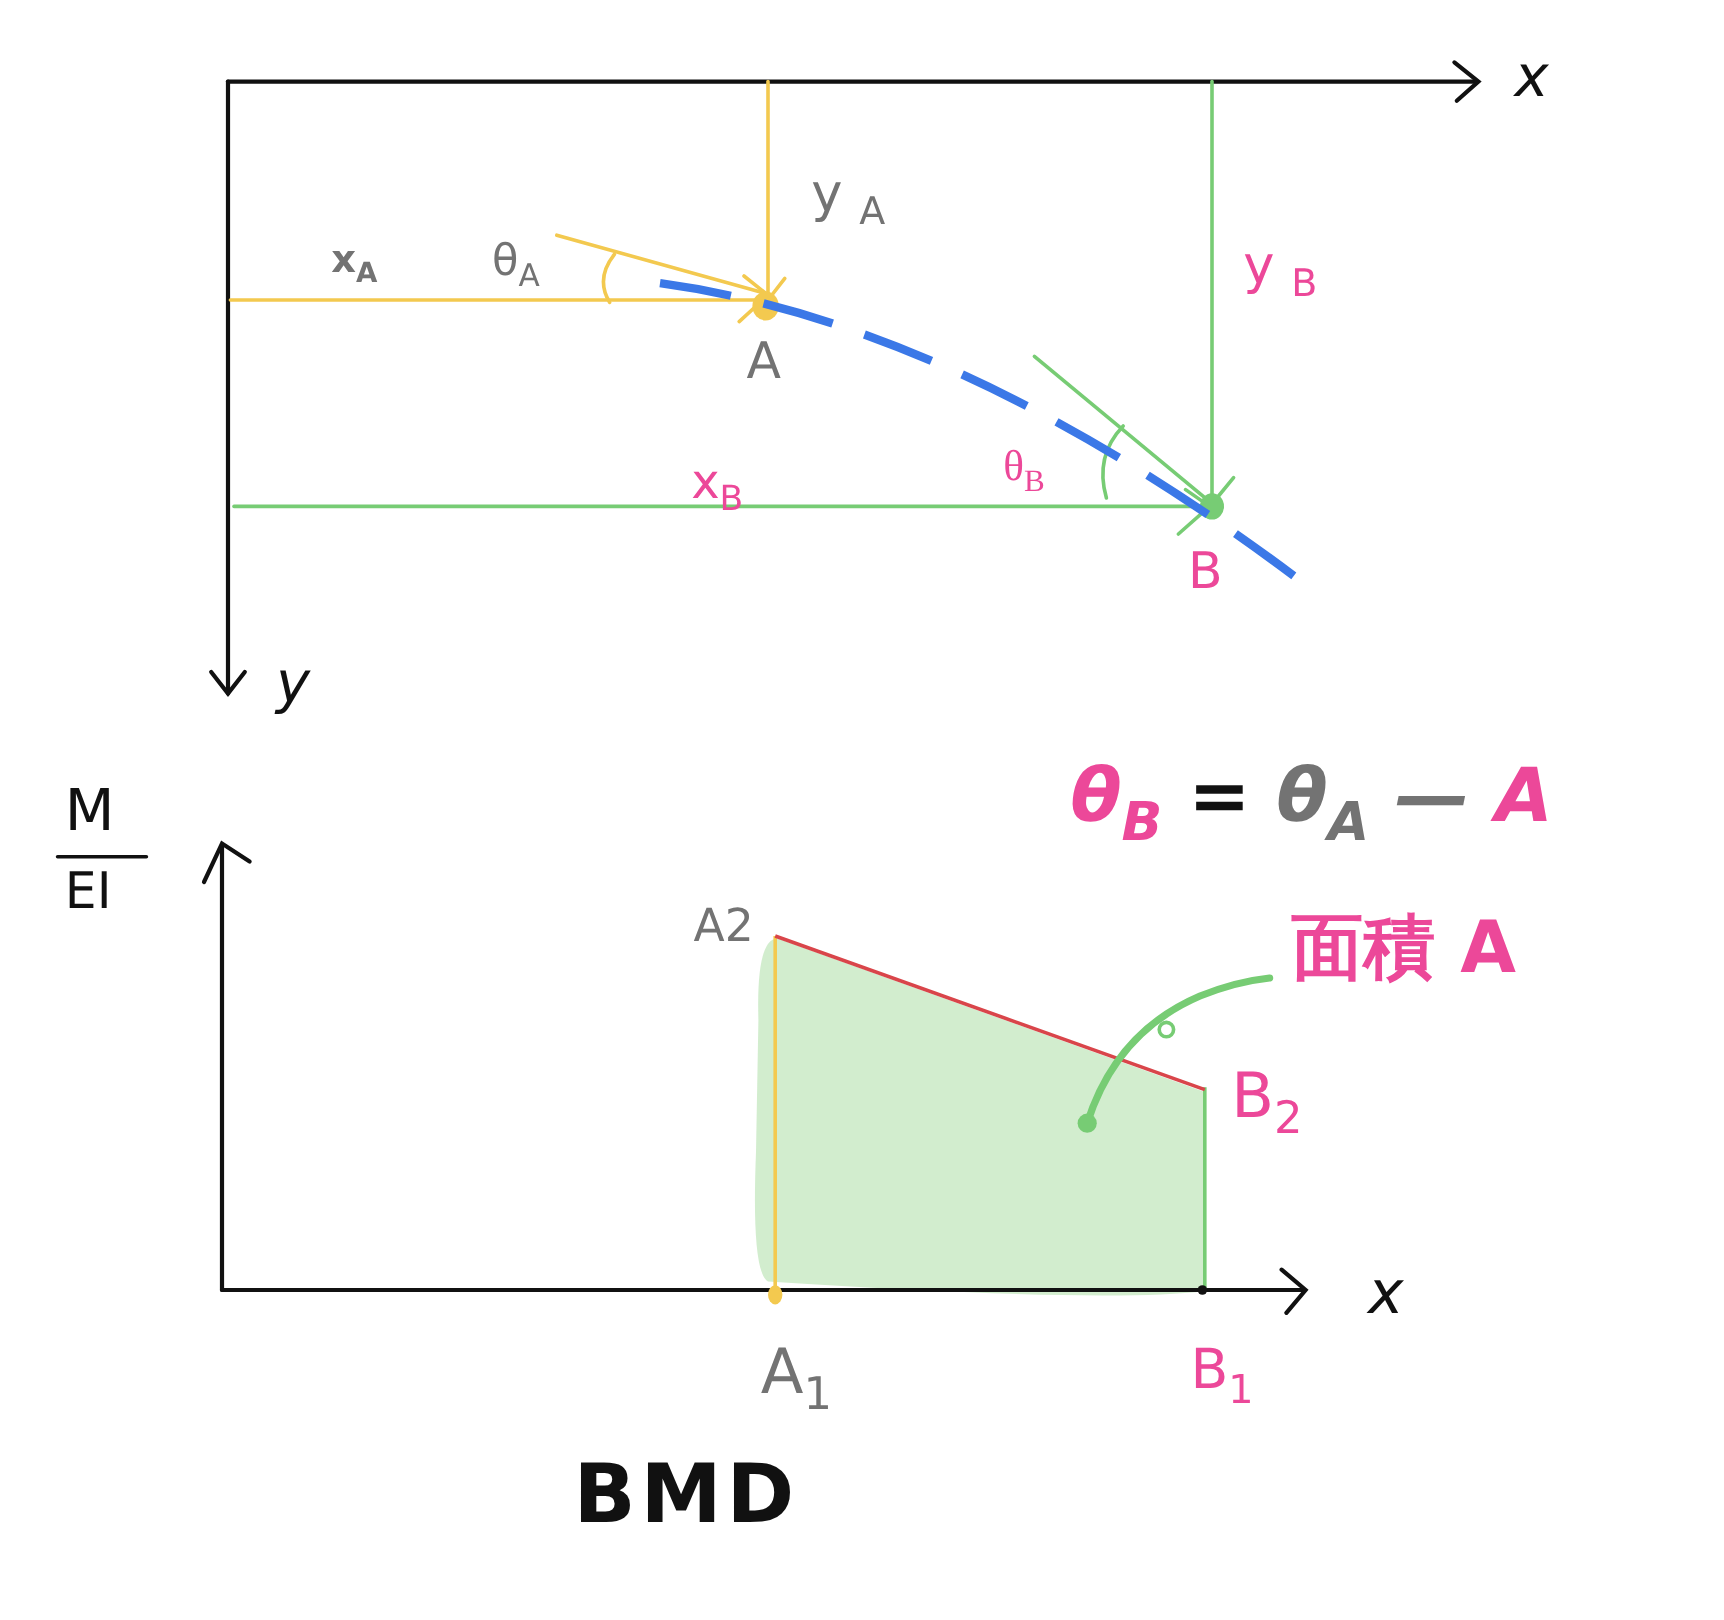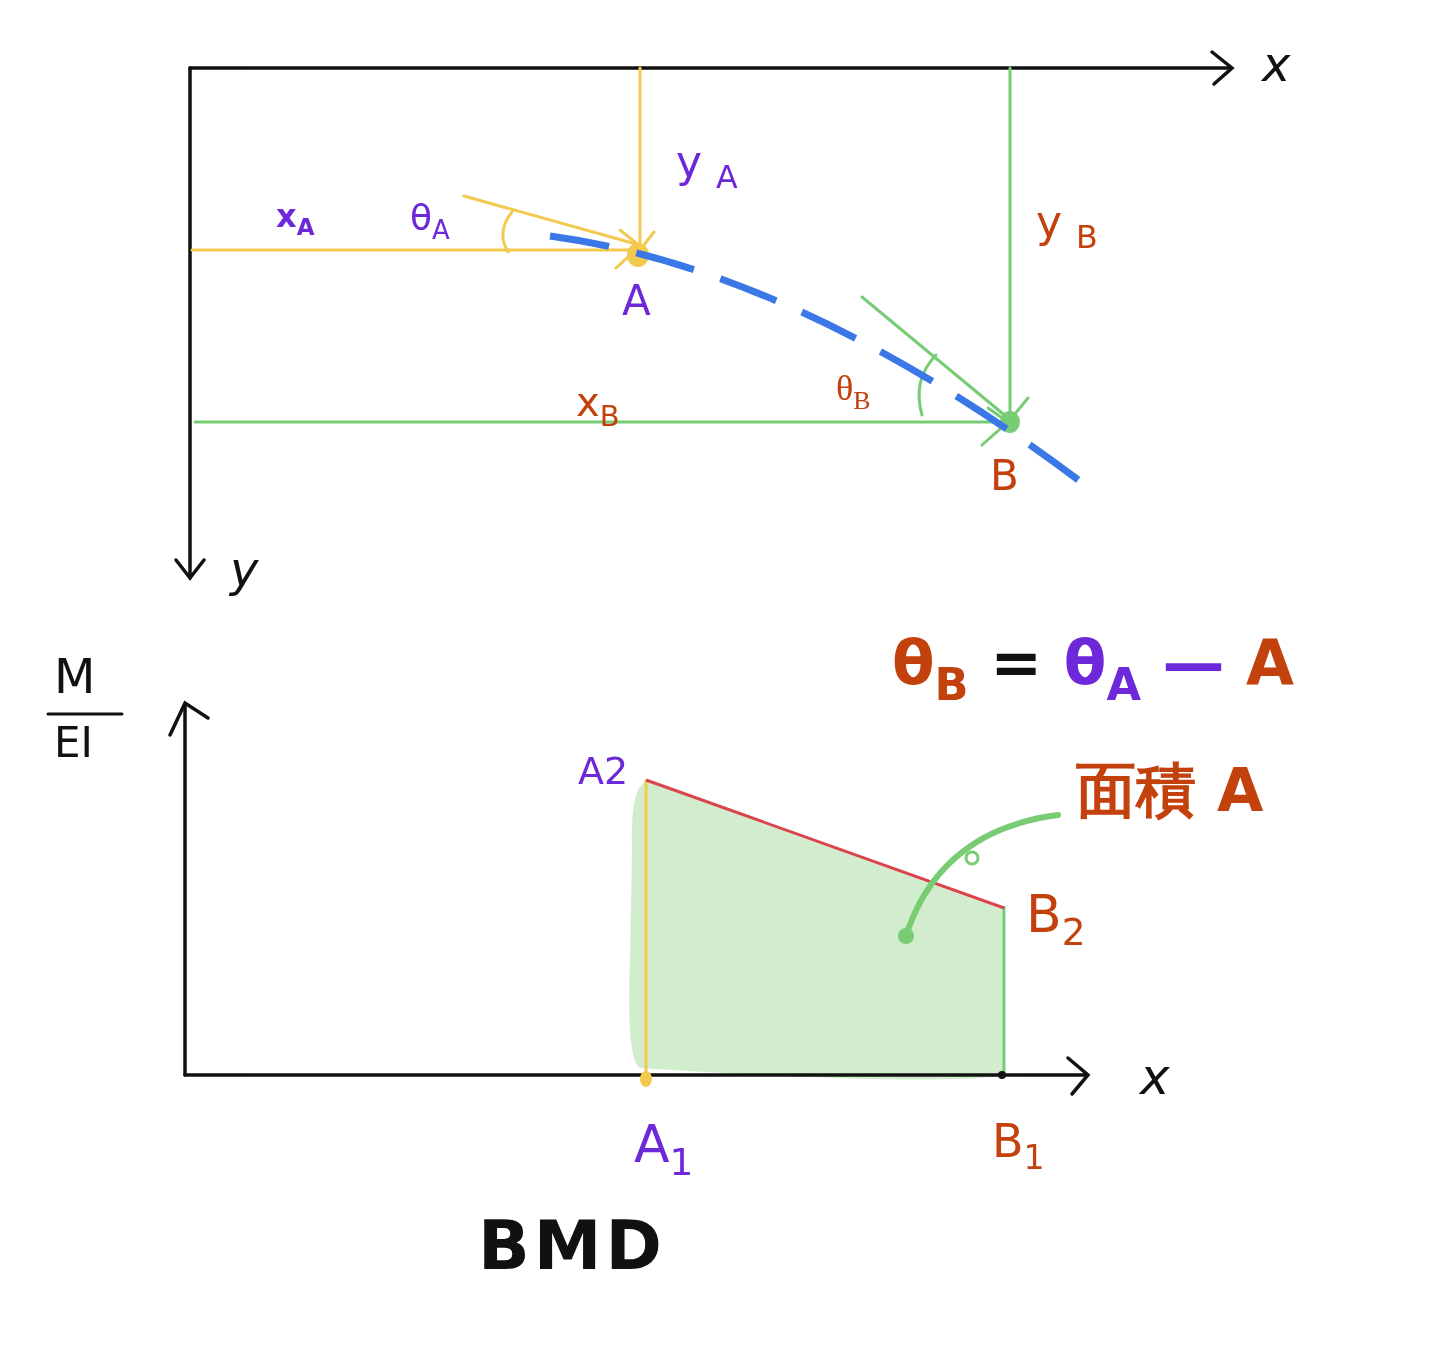--- a/index.html
+++ b/index.html
@@ -1,20 +1,20 @@
 <!DOCTYPE html>
 <html><head>
 <meta charset="utf-8">
 <style>
   html, body { margin: 0; padding: 0; background: #ffffff; }
   body { width: 1437px; height: 1350px; position: relative; overflow: hidden; }
   #canvas { position: absolute; left: 0; top: 0; width: 1437px; height: 1350px; }
   .label { position: absolute; font-family: "DejaVu Sans", sans-serif; white-space: nowrap; line-height: 1; }
-  .yellow { color: #6d28d9; text-align: center; }
-  .green { color: #c2410c; }
+  .yellow { color: #737373; text-align: center; }
+  .green { color: #ec4899; }
   .black { color: #111111; }
   .sub { font-size: 0.72em; position: relative; top: 0.35em; }
   .big-title { font-weight: bold; letter-spacing: 4px; }
 </style>
 </head>
 <body>
 
 <svg id="canvas" width="1437" height="1350" viewBox="0 0 1437 1350" xmlns="http://www.w3.org/2000/svg">
 
   <g stroke="#111" stroke-width="3.5" fill="none" stroke-linecap="round">
@@ -73,21 +73,21 @@
 <div class="label yellow" style="left:276px; top:200px; font-size:32px;font-weight:bold;"><span>x</span><span class="sub">A</span></div>
 <div class="label yellow" style="left:410px; top:200px; font-size:36px;"><span>θ</span><span class="sub">A</span></div>
 <div class="label yellow" style="left:676px; top:140px; font-size:44px;"><span>y</span> <span class="sub">A</span></div>
 <div class="label yellow" style="left:622px; top:280px; font-size:42px;">A</div>
 
 <div class="label green" style="left:576px; top:382px; font-size:40px;"><span>x</span><span class="sub">B</span></div>
 <div class="label green" style="left:836px; top:370px; font-size:36px;font-family:Liberation Serif, serif;"><span>θ</span><span class="sub">B</span></div>
 <div class="label green" style="left:1036px; top:200px; font-size:44px;"><span>y</span> <span class="sub">B</span></div>
 <div class="label green" style="left:990px; top:455px; font-size:42px;">B</div>
 
-<div class="label" style="left:892px; top:632px; font-size:62px; font-weight:bold;">
+<div class="label" style="left:892px; top:632px; font-size:62px; font-weight:bold;font-style:italic;">
   <span class="green">θ</span><span class="green sub">B</span>
   <span class="black">=</span>
   <span class="yellow">θ</span><span class="yellow sub">A</span>
   <span class="yellow">—</span>
   <span class="green">A</span>
 </div>
 
 <div class="label black" style="left:54px; top:652px; font-size:48px;">M</div>
 <div class="label black" style="left:54px; top:722px; font-size:42px;">EI</div>
 <div class="label black" style="left:1140px; top:1052px; font-size:50px; font-style:italic;">x</div>

